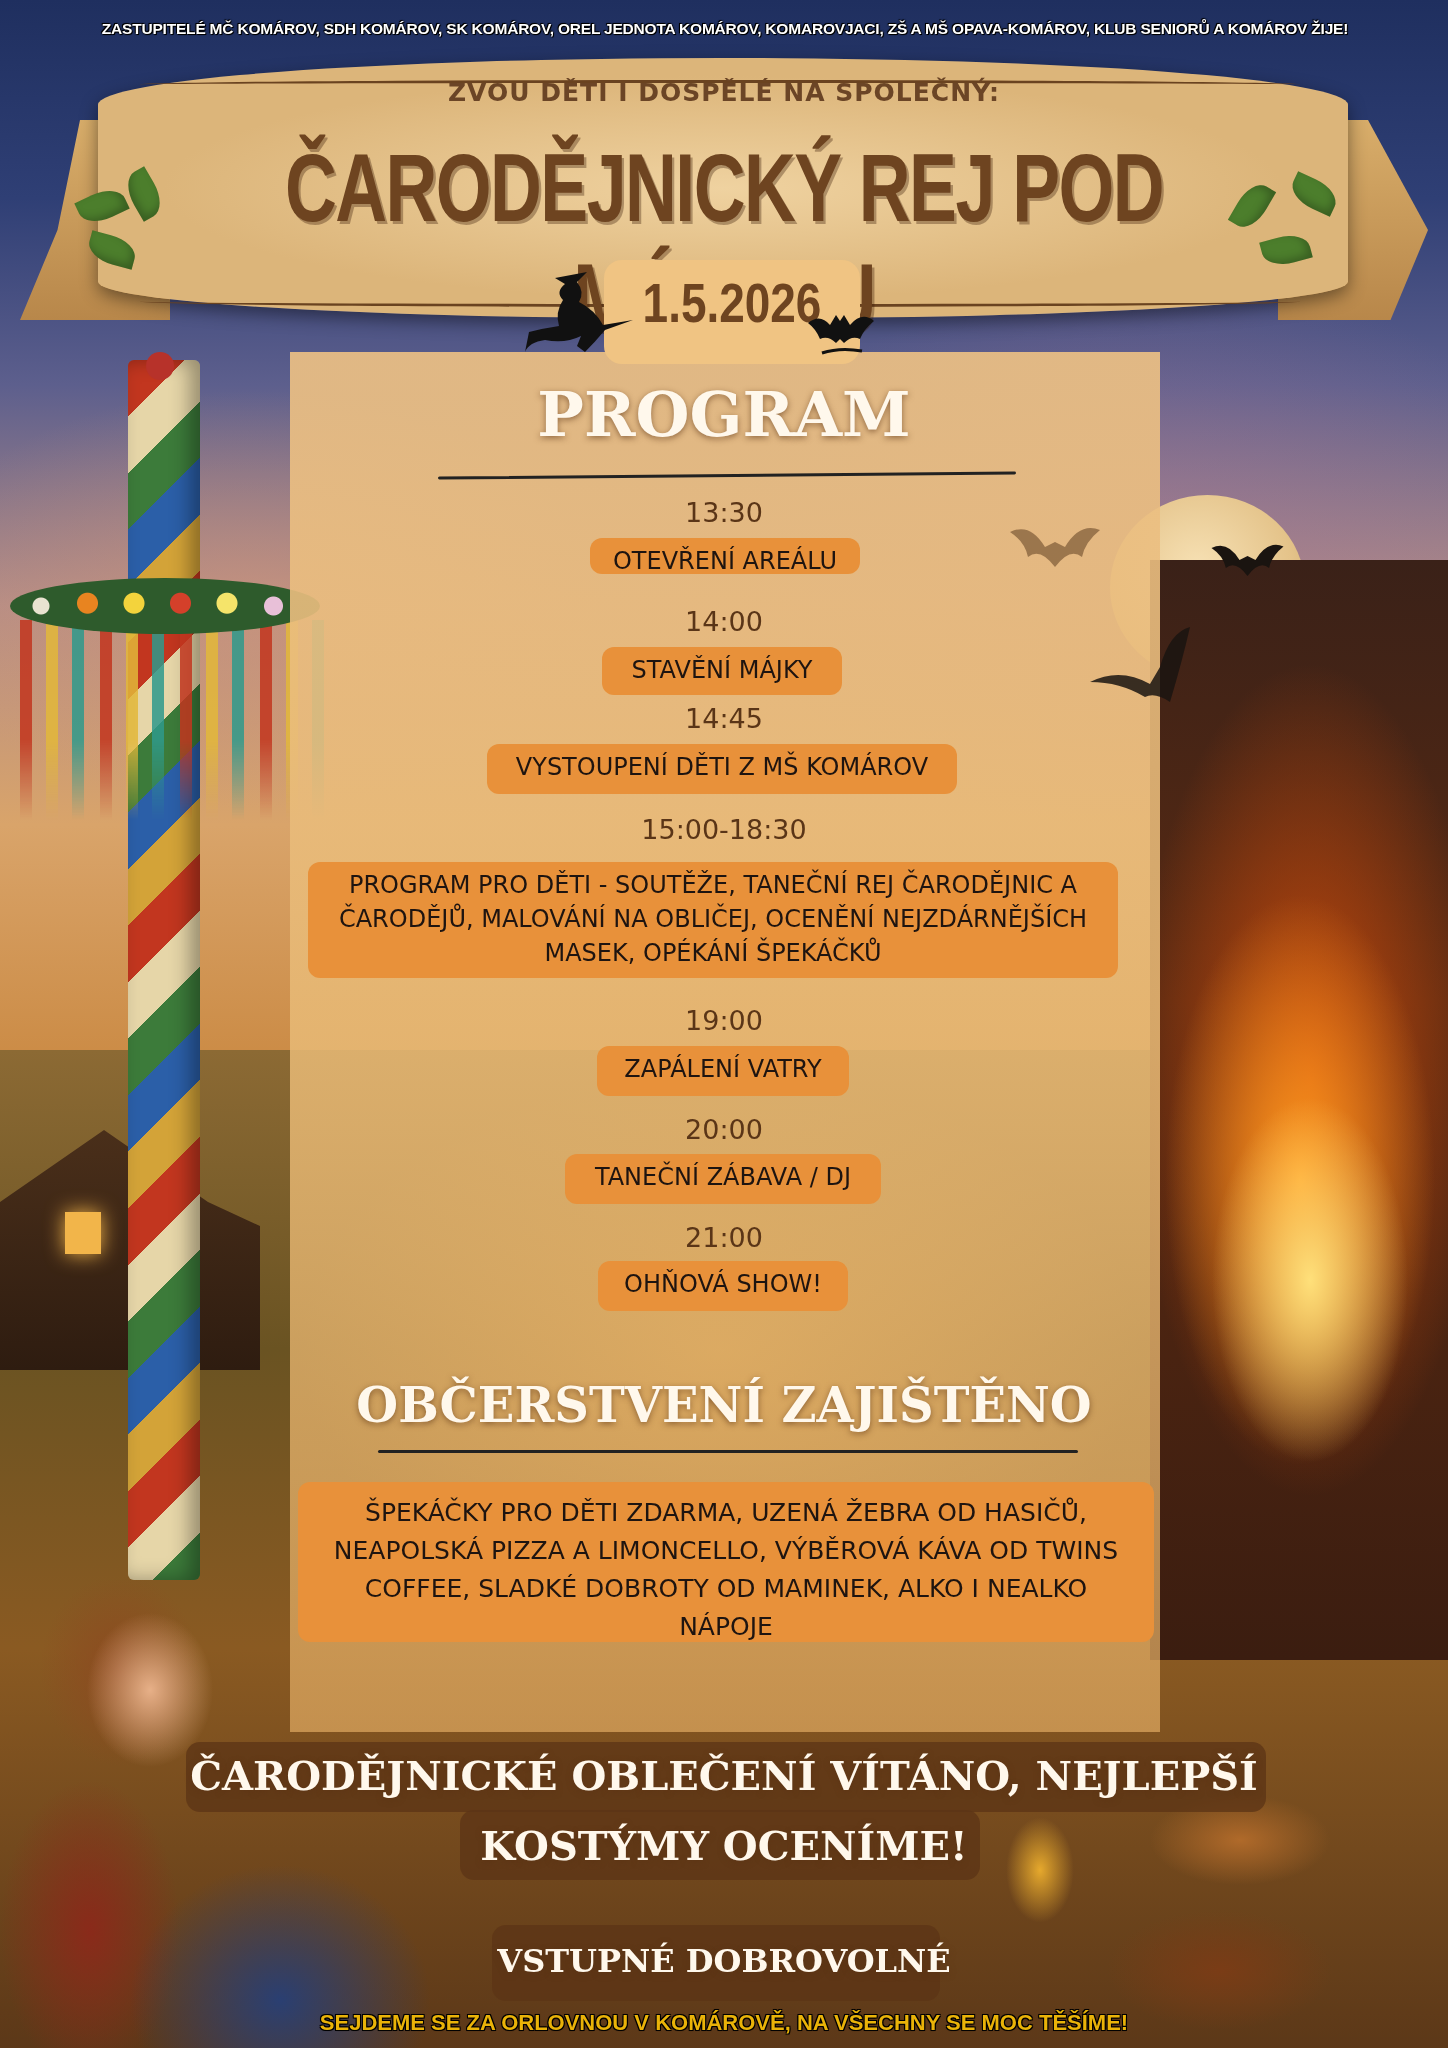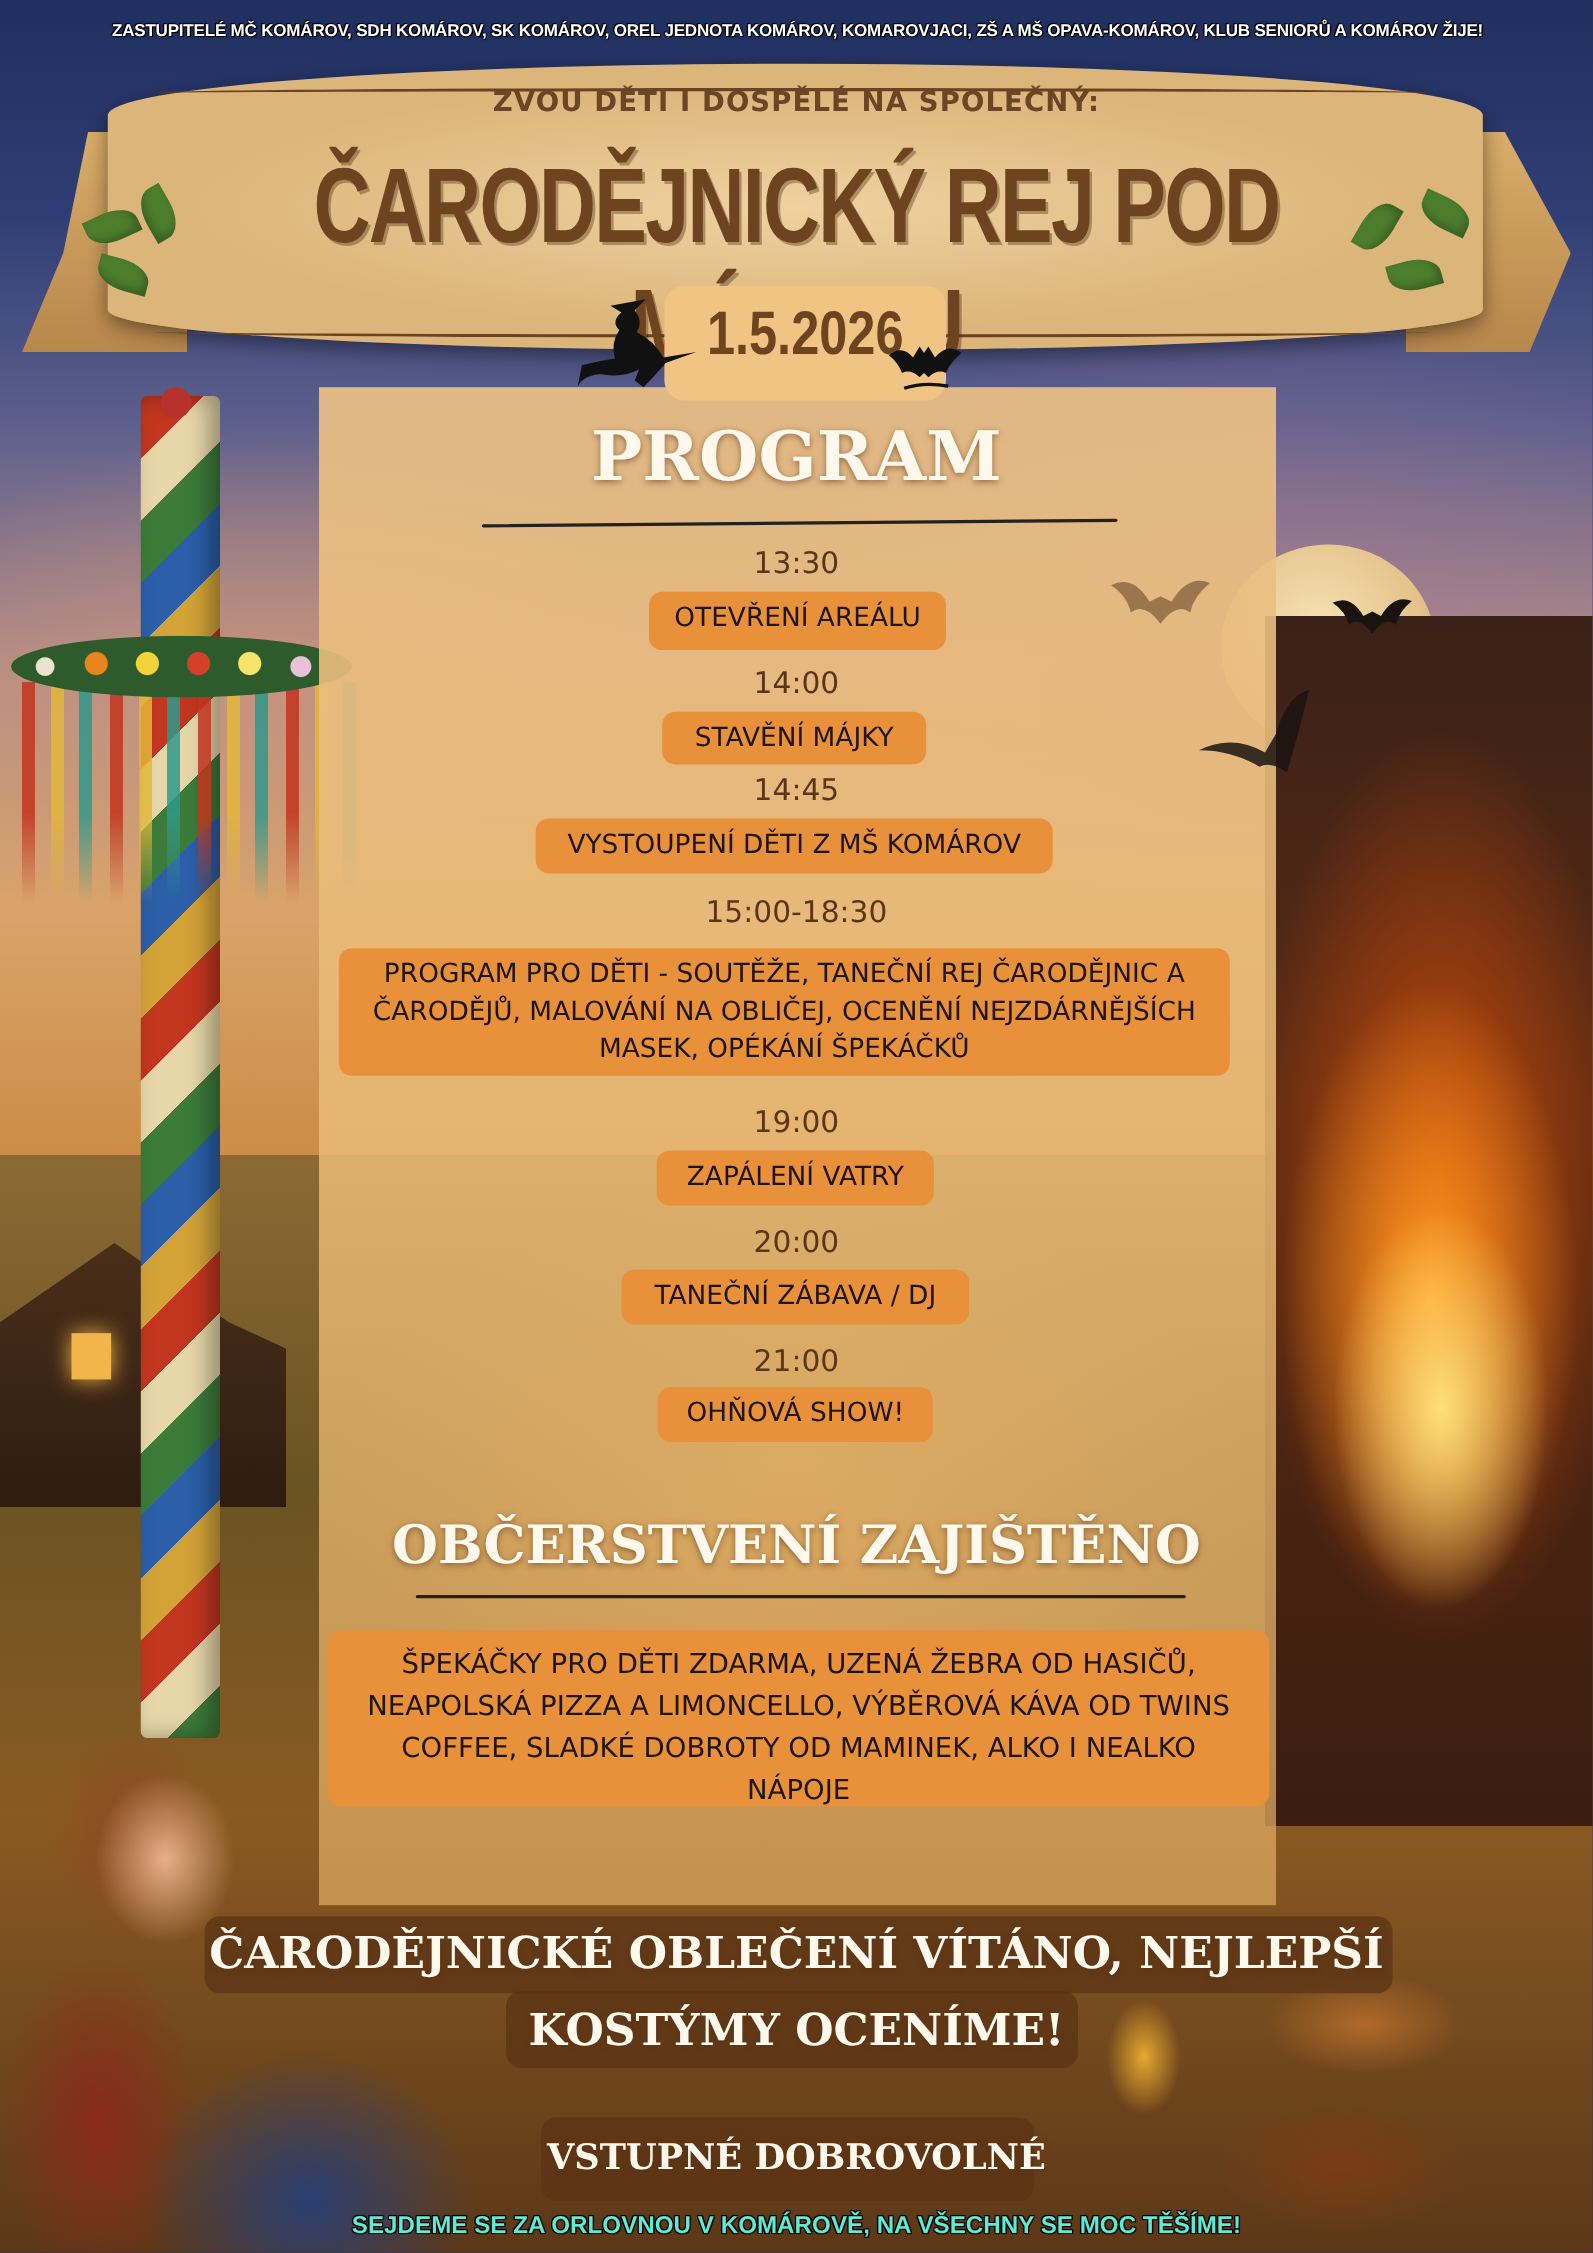--- a/index.html
+++ b/index.html
@@ -154,21 +154,21 @@
     position:absolute; background:#e8913a; border-radius:12px;
     color:#1e1410; font-size:24px; text-align:center; line-height:34px;
     font-family:"DejaVu Sans", sans-serif; padding:6px 18px; box-sizing:border-box;
   }
   .dark-box {
     position:absolute; background:rgba(92,52,22,.78); border-radius:14px;
     color:#fff; font-family:"DejaVu Serif", serif; font-weight:bold; text-align:center;
   }
   .footer-line {
     position:absolute; left:0; top:2010px; width:1448px; text-align:center;
-    color:#5eead4; font-weight:bold; font-size:22px; font-family:"Liberation Sans", sans-serif;
+    color:#eab308; font-weight:bold; font-size:22px; font-family:"Liberation Sans", sans-serif;
     text-shadow: 0 0 2px #000, 1px 1px 0 #000, -1px -1px 0 #000, 1px -1px 0 #000, -1px 1px 0 #000;
   }
   .bat-bg { position:absolute; }
 </style>
 </head>
 <body>
 
 <div class="bg">
   <div class="sky"></div>
   <div class="ground"></div>
@@ -220,21 +220,21 @@
 </svg>
 <svg class="bat-icon" viewBox="0 0 66 50">
   <path d="M0 18 Q12 8 22 20 L28 10 L32 16 L36 10 L42 20 Q54 6 66 16 Q56 24 52 34 Q44 30 36 38 L32 34 L28 38 Q20 30 12 34 Q8 24 0 18Z" fill="#111"></path>
   <path d="M14 48 Q32 42 54 46" stroke="#111" stroke-width="3" fill="none"></path>
 </svg>
 
 <div class="section-title" style="top:378px;font-size:62px;">PROGRAM</div>
 <div class="rule" style="left:438px;top:474px;width:578px;transform:rotate(-.5deg)"></div>
 
 <div class="time" style="top:497px">13:30</div>
-<div class="pill" style="left:590px;top:538px;width:270px;height:53px">OTEVŘENÍ AREÁLU</div>
+<div class="pill" style="left:590px;top:538px;width:270px;height:36px">OTEVŘENÍ AREÁLU</div>
 
 <div class="time" style="top:606px">14:00</div>
 <div class="pill" style="left:602px;top:647px;width:240px;height:48px">STAVĚNÍ MÁJKY</div>
 
 <div class="time" style="top:703px">14:45</div>
 <div class="pill" style="left:487px;top:744px;width:470px;height:50px">VYSTOUPENÍ DĚTI Z MŠ KOMÁROV</div>
 
 <div class="time" style="top:814px">15:00-18:30</div>
 <div class="pill" style="left:308px;top:862px;width:810px;height:116px;line-height:34px;padding:6px 22px">PROGRAM PRO DĚTI - SOUTĚŽE, TANEČNÍ REJ ČARODĚJNIC A ČARODĚJŮ, MALOVÁNÍ NA OBLIČEJ, OCENĚNÍ NEJZDÁRNĚJŠÍCH MASEK, OPÉKÁNÍ ŠPEKÁČKŮ</div>
 

